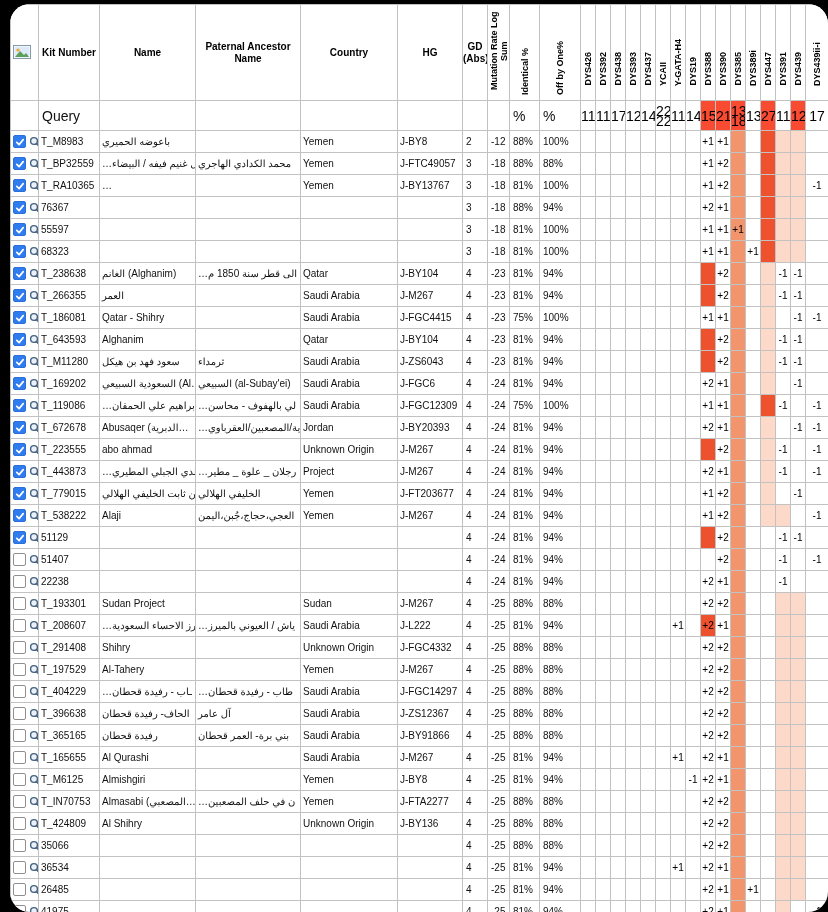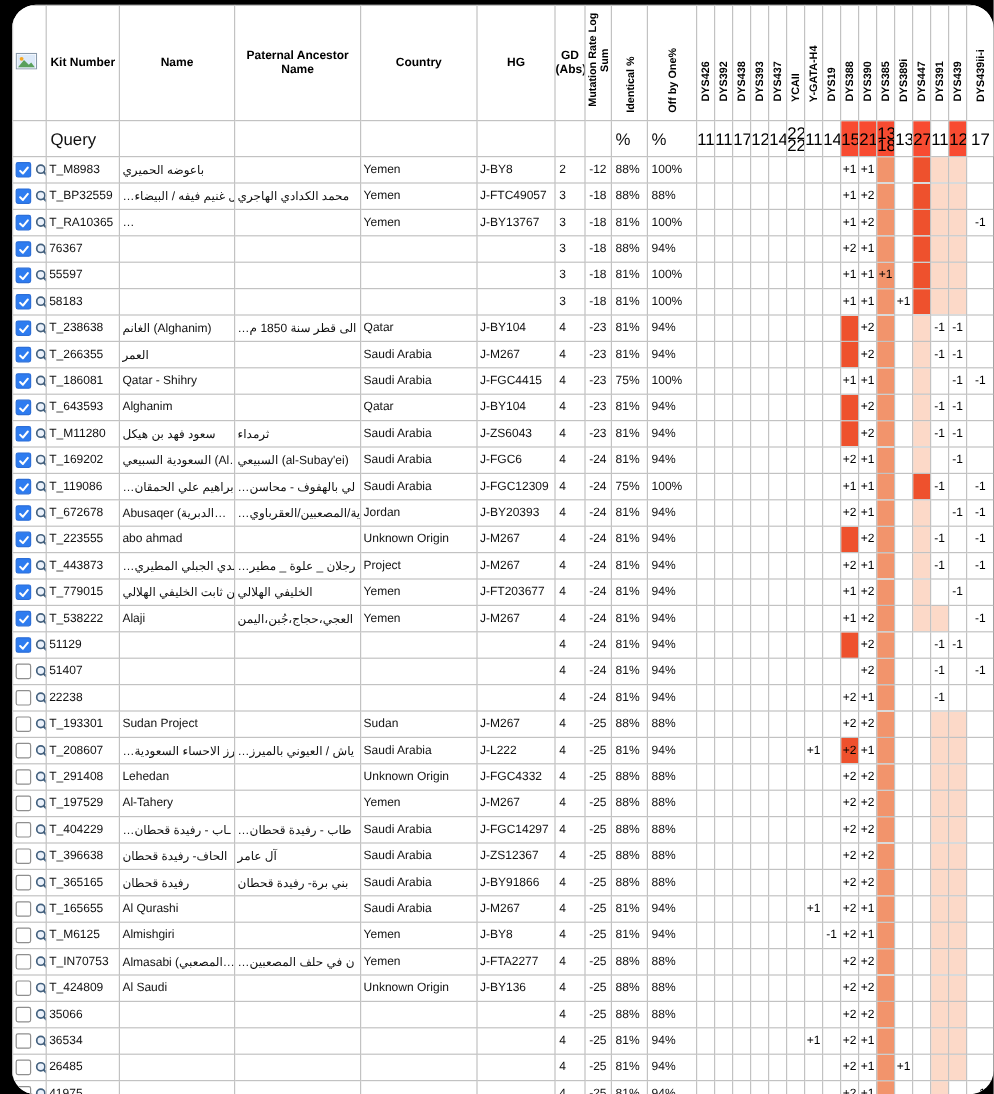--- a/index.html
+++ b/index.html
@@ -365,21 +365,21 @@
                 </svg>
               </span>
               <span class="mag">
                 <svg width="12" height="12" viewBox="0 0 12 12">
                   <circle cx="5" cy="5" r="3.4" fill="#eaf1fb" stroke="#44617e" stroke-width="1.4"></circle>
                   <line x1="7.6" y1="7.6" x2="10.8" y2="10.8" stroke="#44617e" stroke-width="1.8" stroke-linecap="round"></line>
                 </svg>
               </span>
             </div>
           </td>
-          <td class="c-txt">58183</td>
+          <td class="c-txt">68323</td>
           <td class="c-txt"></td>
           <td class="c-txt"></td>
           <td class="c-txt"></td>
           <td class="c-txt"></td>
           <td class="c-num">3</td>
           <td class="c-num">-18</td>
           <td class="c-num">81%</td>
           <td class="c-num">100%</td>
           <td class="c-mk"></td>
           <td class="c-mk"></td>
@@ -1102,21 +1102,21 @@
               <span class="cb "></span>
               <span class="mag">
                 <svg width="12" height="12" viewBox="0 0 12 12">
                   <circle cx="5" cy="5" r="3.4" fill="#eaf1fb" stroke="#44617e" stroke-width="1.4"></circle>
                   <line x1="7.6" y1="7.6" x2="10.8" y2="10.8" stroke="#44617e" stroke-width="1.8" stroke-linecap="round"></line>
                 </svg>
               </span>
             </div>
           </td>
           <td class="c-txt">T_291408</td>
-          <td class="c-txt">Lehedan</td>
+          <td class="c-txt">Shihry</td>
           <td class="c-txt"></td>
           <td class="c-txt">Unknown Origin</td>
           <td class="c-txt">J-FGC4332</td>
           <td class="c-num">4</td>
           <td class="c-num">-25</td>
           <td class="c-num">88%</td>
           <td class="c-num">88%</td>
           <td class="c-mk"></td>
           <td class="c-mk"></td>
           <td class="c-mk"></td>
@@ -1255,21 +1255,21 @@
               <span class="mag">
                 <svg width="12" height="12" viewBox="0 0 12 12">
                   <circle cx="5" cy="5" r="3.4" fill="#eaf1fb" stroke="#44617e" stroke-width="1.4"></circle>
                   <line x1="7.6" y1="7.6" x2="10.8" y2="10.8" stroke="#44617e" stroke-width="1.8" stroke-linecap="round"></line>
                 </svg>
               </span>
             </div>
           </td>
           <td class="c-txt">T_365165</td>
           <td class="c-txt">رفيدة قحطان</td>
-          <td class="c-txt">بني برة- رفيدة قحطان</td>
+          <td class="c-txt">بني برة- العمر قحطان</td>
           <td class="c-txt">Saudi Arabia</td>
           <td class="c-txt">J-BY91866</td>
           <td class="c-num">4</td>
           <td class="c-num">-25</td>
           <td class="c-num">88%</td>
           <td class="c-num">88%</td>
           <td class="c-mk"></td>
           <td class="c-mk"></td>
           <td class="c-mk"></td>
           <td class="c-mk"></td>
@@ -1406,21 +1406,21 @@
               <span class="cb "></span>
               <span class="mag">
                 <svg width="12" height="12" viewBox="0 0 12 12">
                   <circle cx="5" cy="5" r="3.4" fill="#eaf1fb" stroke="#44617e" stroke-width="1.4"></circle>
                   <line x1="7.6" y1="7.6" x2="10.8" y2="10.8" stroke="#44617e" stroke-width="1.8" stroke-linecap="round"></line>
                 </svg>
               </span>
             </div>
           </td>
           <td class="c-txt">T_424809</td>
-          <td class="c-txt">Al Saudi</td>
+          <td class="c-txt">Al Shihry</td>
           <td class="c-txt"></td>
           <td class="c-txt">Unknown Origin</td>
           <td class="c-txt">J-BY136</td>
           <td class="c-num">4</td>
           <td class="c-num">-25</td>
           <td class="c-num">88%</td>
           <td class="c-num">88%</td>
           <td class="c-mk"></td>
           <td class="c-mk"></td>
           <td class="c-mk"></td>

